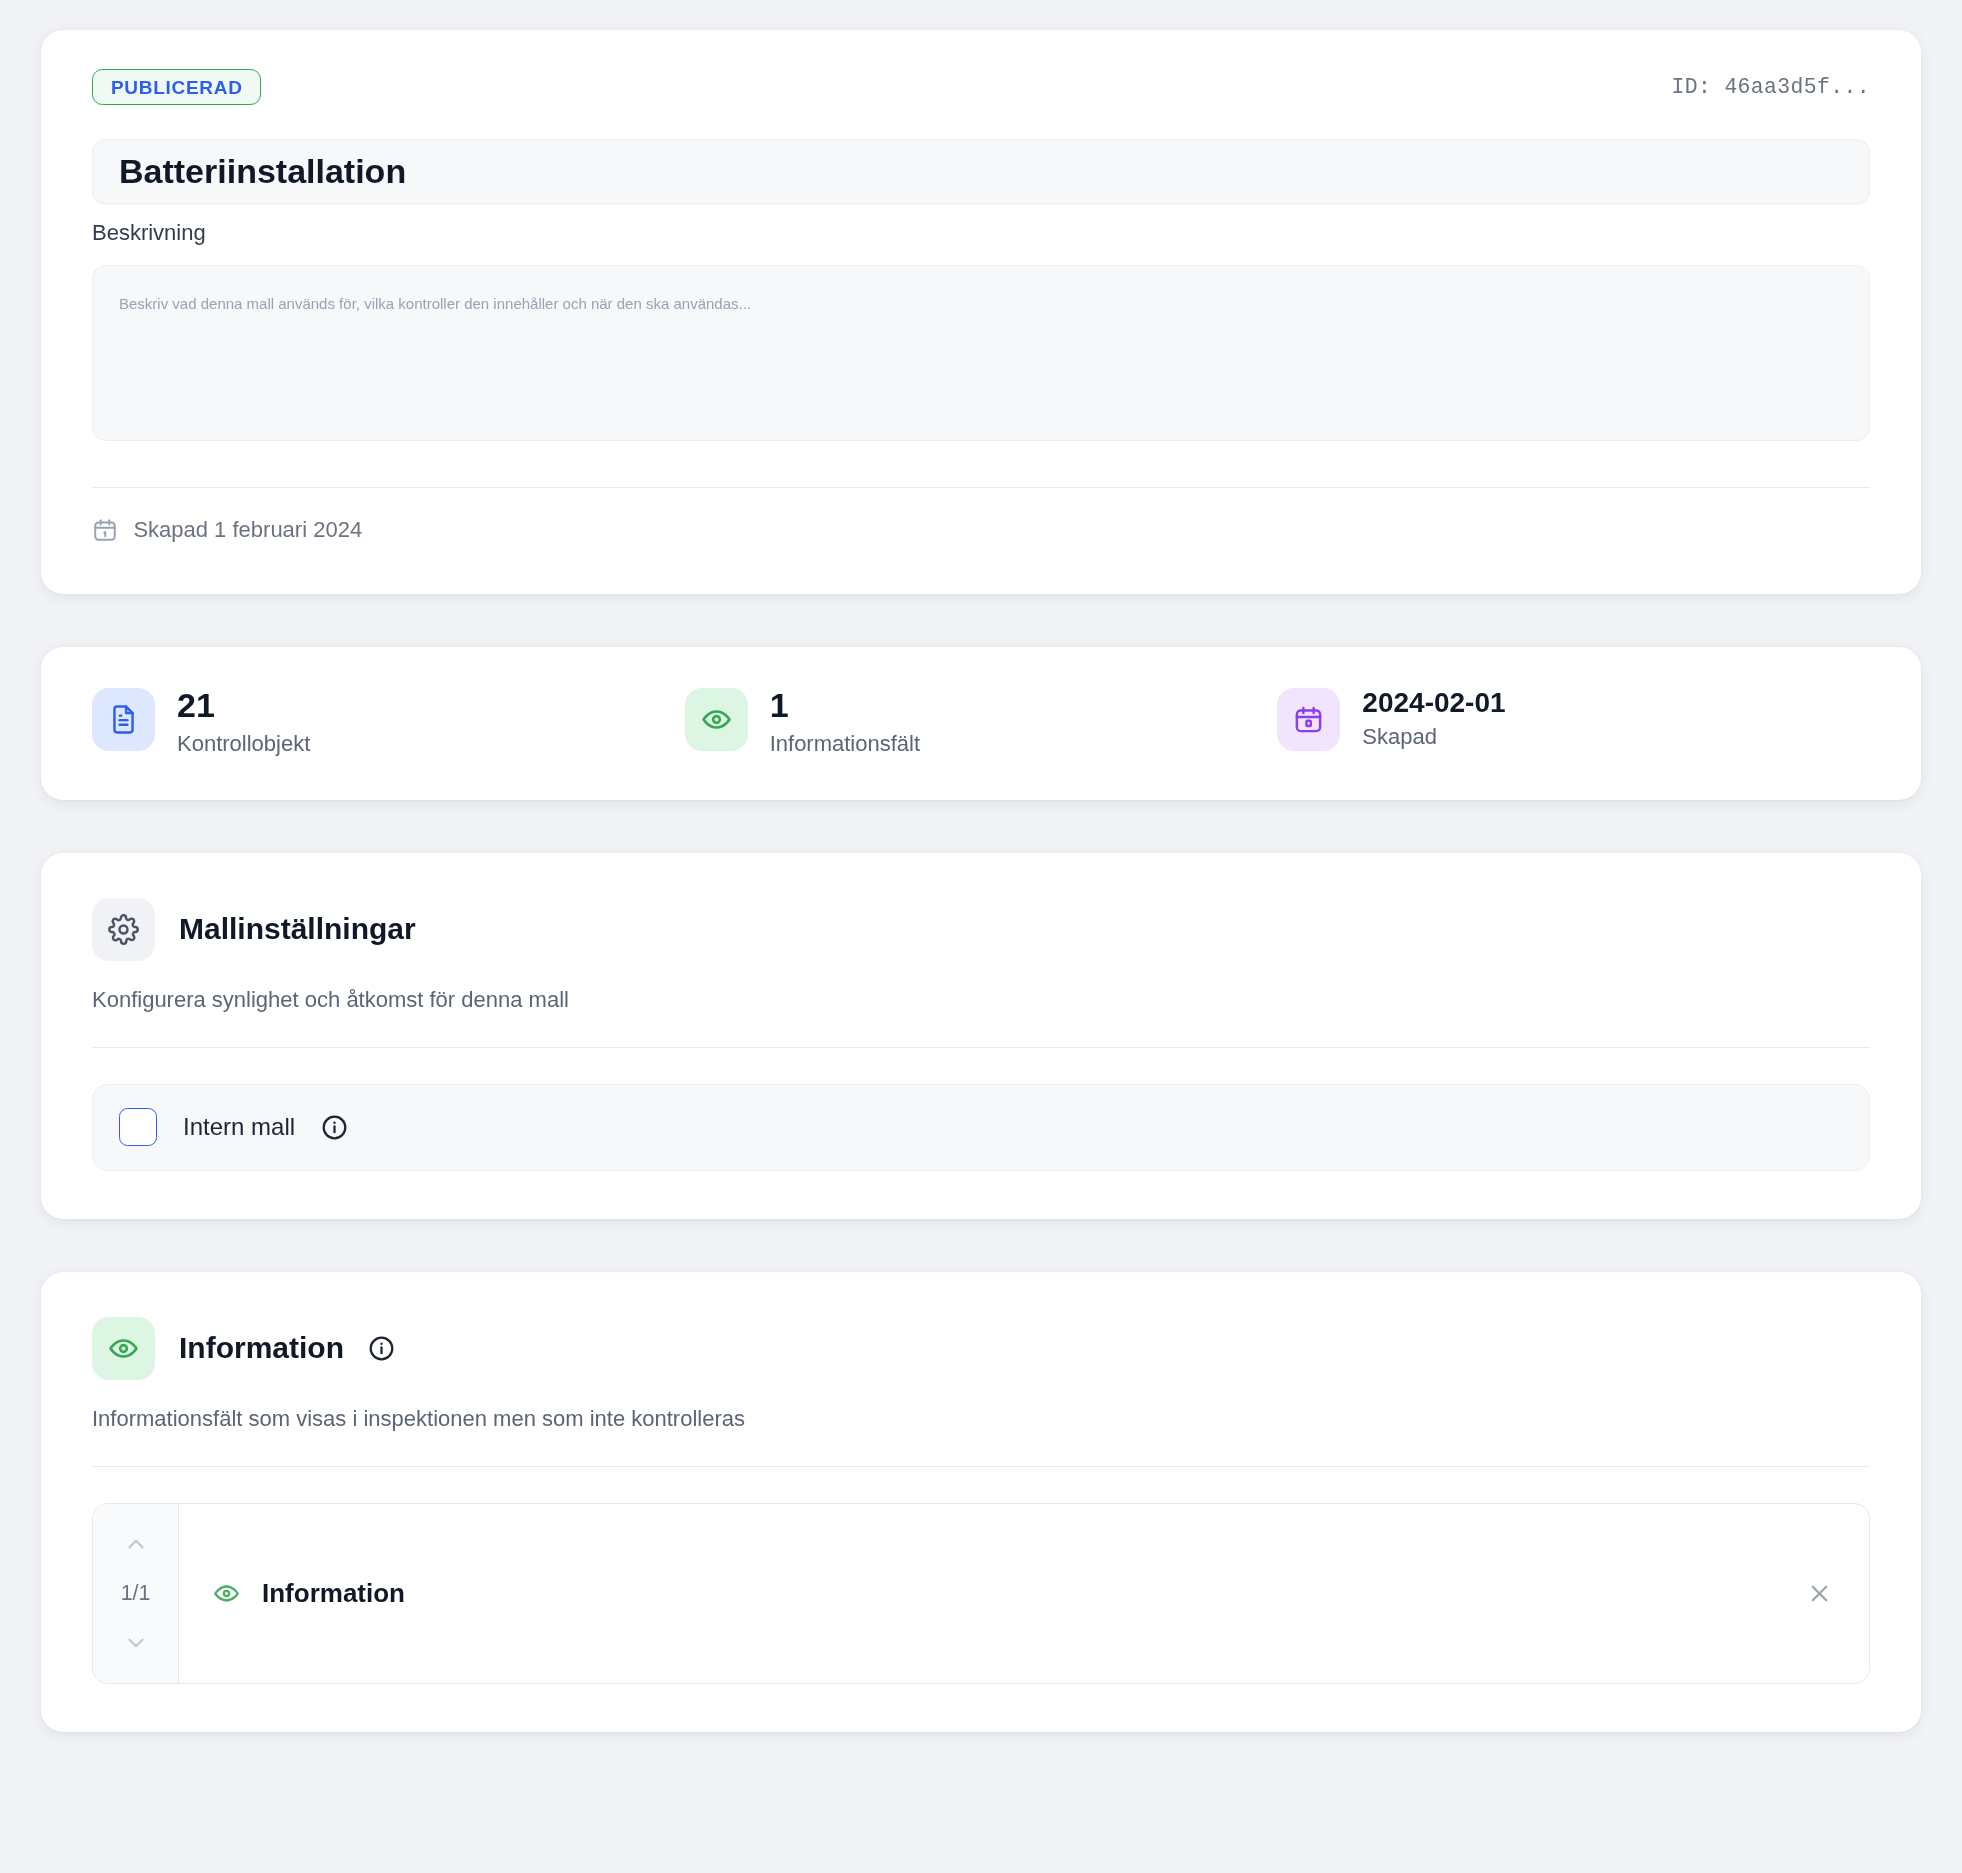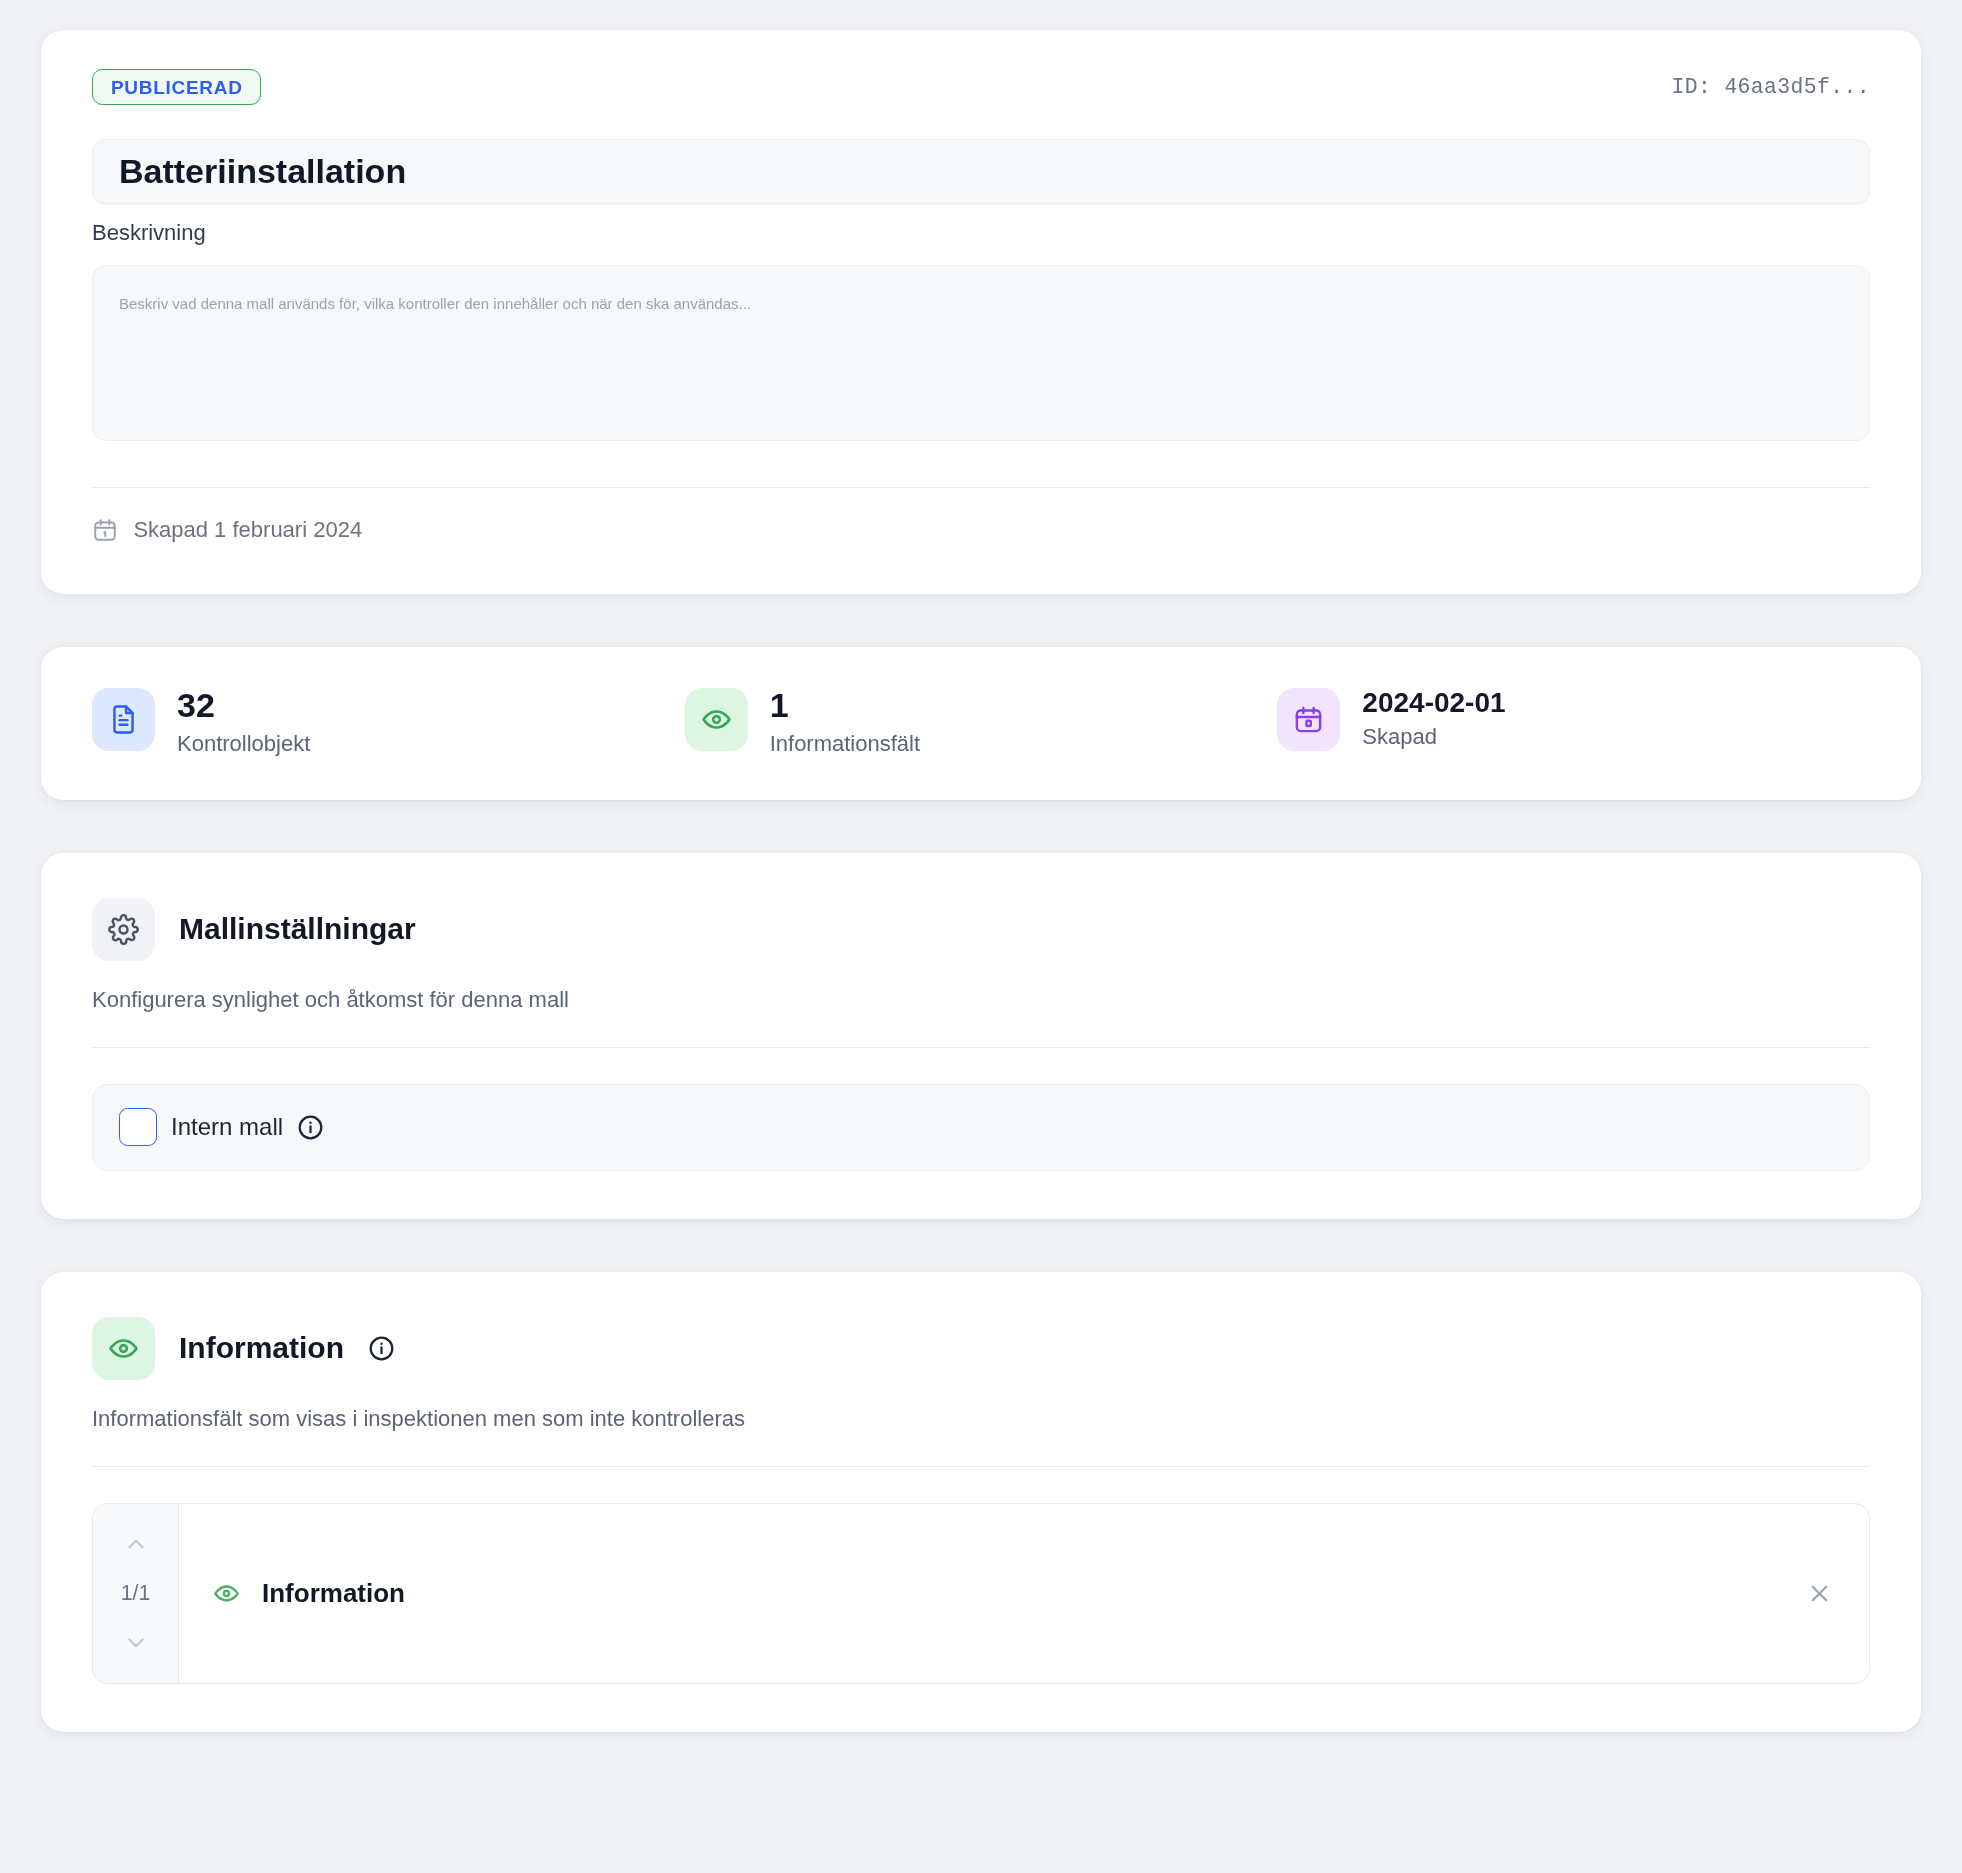--- a/index.html
+++ b/index.html
@@ -195,21 +195,21 @@
   
   .setting-row {
     margin-top: 36px;
     background: #f7f8fa;
     border: 0.9px solid #eceef2;
     border-radius: 15.4px;
     height: 87px;
     display: flex;
     align-items: center;
     padding: 0 26px;
-    gap: 14px;
+    gap: 26px;
   }
 
   .checkbox {
     width: 38px;
     height: 38px;
     border: 1.7px solid #2d5ef0;
     border-radius: 8.6px;
     background: #ffffff;
     flex: 0 0 auto;
   }
@@ -312,21 +312,21 @@
       <span class="stat-icon blue">
         <svg width="31" height="31" viewBox="0 0 24 24" fill="none" stroke="#2d5ef0" stroke-width="1.9" stroke-linecap="round" stroke-linejoin="round">
           <path d="M14 2H7a2 2 0 0 0-2 2v16a2 2 0 0 0 2 2h10a2 2 0 0 0 2-2V7z"></path>
           <path d="M14 2v5h5"></path>
           <path d="M9 12.5h6"></path>
             <path d="M9 16h6"></path>
             <path d="M9.2 9h1"></path>
         </svg>
       </span>
       <span>
-        <span class="stat-value">32</span>
+        <span class="stat-value">21</span>
         <span class="stat-label" style="display:block">Kontrollobjekt</span>
       </span>
     </div>
 
     <div class="stat">
       <span class="stat-icon green">
         <svg width="31" height="31" viewBox="0 0 24 24" fill="none" stroke="#32a852" stroke-width="2" stroke-linecap="round" stroke-linejoin="round">
           <path d="M2 12s3.6-6.2 10-6.2S22 12 22 12s-3.6 6.2-10 6.2S2 12 2 12z"></path>
           <circle cx="12" cy="12" r="2.6"></circle>
         </svg>

